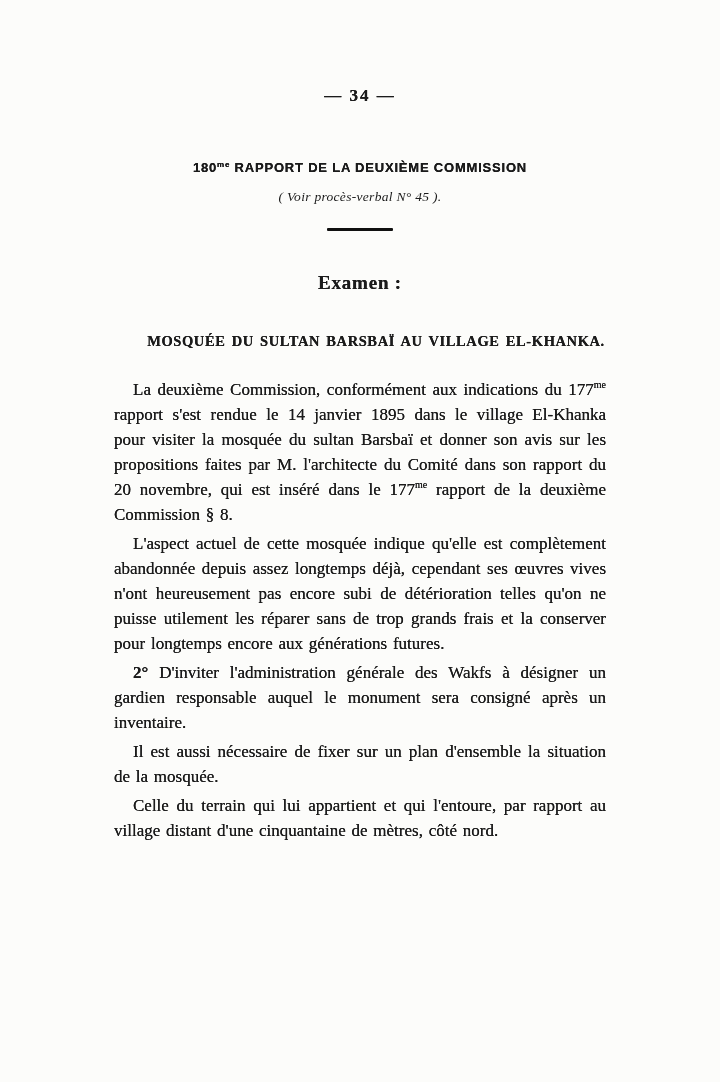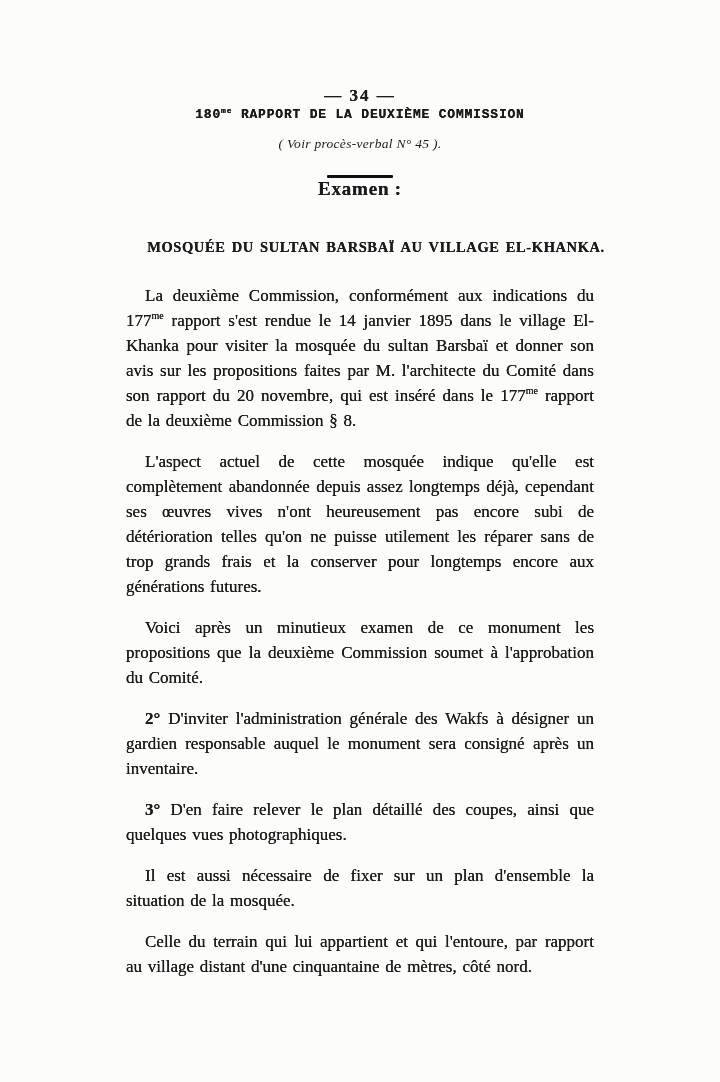--- a/index.html
+++ b/index.html
@@ -21,22 +21,23 @@
   }
   .page-number {
     margin-top: 86px;
     text-align: center;
     font-size: 17px;
     font-weight: bold;
     letter-spacing: 2px;
     text-shadow: 0 0 0.4px #1b1b1b;
   }
   .report-title {
+    margin-top: 54px;
     text-align: center;
-    font-family: Liberation Mono, monospace;
+    font-family: Liberation Sans, sans-serif;
     font-weight: bold;
     font-size: 13px;
     letter-spacing: 0.8px;
     text-shadow: 0 0 0.6px #000;
   }
   .report-title sup {
     font-size: 8px;
   }
   .report-subtitle {
     margin-top: 14px;
@@ -46,20 +47,21 @@
     letter-spacing: 0.3px;
   }
   .divider-rule {
     width: 66px;
     height: 3px;
     background: #101010;
     margin: 23px auto 0 auto;
     border-radius: 1px;
   }
   .examen-heading {
+    margin-top: 41px;
     text-align: center;
     font-weight: bold;
     font-size: 19px;
     letter-spacing: 0.8px;
     text-shadow: 0 0 0.4px #1b1b1b;
   }
   .section-title {
     margin-top: 39px;
     text-align: center;
     font-size: 14.5px;
@@ -71,21 +73,21 @@
   }
   .body-text {
     width: 500px;
     margin: 27px auto 0 auto;
     font-size: 17px;
     line-height: 25px;
     text-align: justify;
     text-shadow: 0 0 0.35px #1b1b1b;
   }
   .body-text p {
-    margin: 16px;
+    margin: 4px;
     text-indent: 19px;
     word-spacing: 1.5px;
   }
   .body-text sup {
     font-size: 10px;
     line-height: 0;
   }
 </style>
 </head>
 <body>
@@ -100,20 +102,18 @@
 
   <div class="divider-rule"></div>
 
   <div class="examen-heading">Examen :</div>
 
   <div class="section-title">MOSQUÉE DU SULTAN BARSBAÏ AU VILLAGE EL-KHANKA.</div>
 
   <div class="body-text">
     <p>La deuxième Commission, conformément aux indications du 177<sup>me</sup> rapport s'est rendue le 14 janvier 1895 dans le village El-Khanka pour visiter la mosquée du sultan Barsbaï et donner son avis sur les propositions faites par M. l'architecte du Comité dans son rapport du 20 novembre, qui est inséré dans le 177<sup>me</sup> rapport de la deuxième Commission § 8.</p>
     <p>L'aspect actuel de cette mosquée indique qu'elle est complètement abandonnée depuis assez longtemps déjà, cependant ses œuvres vives n'ont heureusement pas encore subi de détérioration telles qu'on ne puisse utilement les réparer sans de trop grands frais et la conserver pour longtemps encore aux générations futures.</p>
-    <p>Voici après un minutieux examen de ce monument les propositions que la deuxième Commission soumet à l'approbation du Comité.</p>
     <p><b>2°</b> D'inviter l'administration générale des Wakfs à désigner un gardien responsable auquel le monument sera consigné après un inventaire.</p>
-    <p><b>3°</b> D'en faire relever le plan détaillé des coupes, ainsi que quelques vues photographiques.</p>
     <p>Il est aussi nécessaire de fixer sur un plan d'ensemble la situation de la mosquée.</p>
     <p>Celle du terrain qui lui appartient et qui l'entoure, par rapport au village distant d'une cinquantaine de mètres, côté nord.</p>
   </div>
 
 </div>
 
 </body></html>

